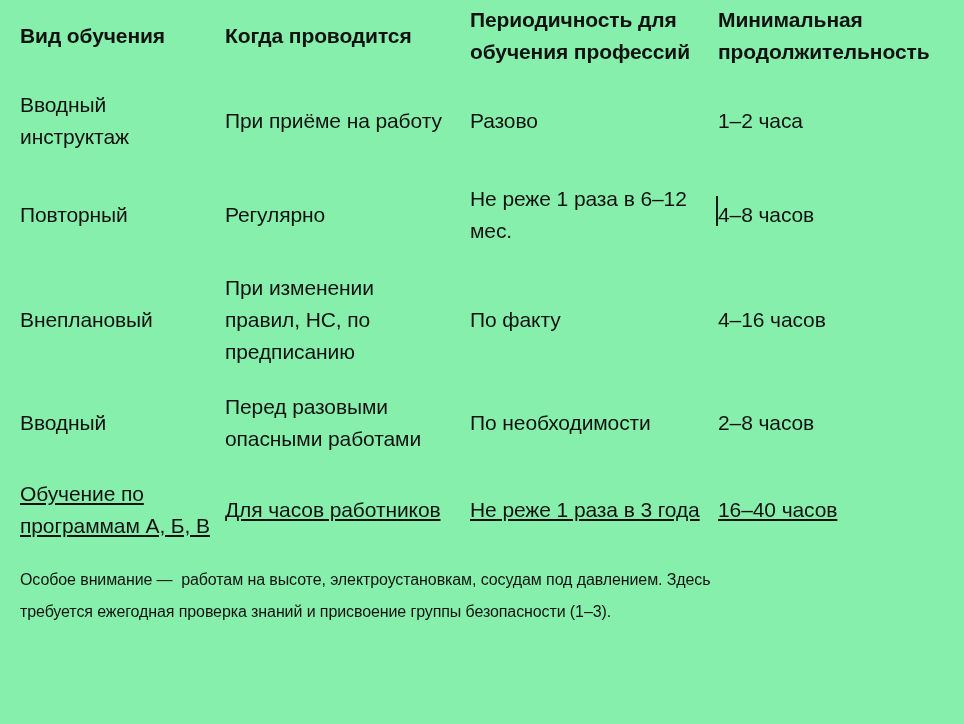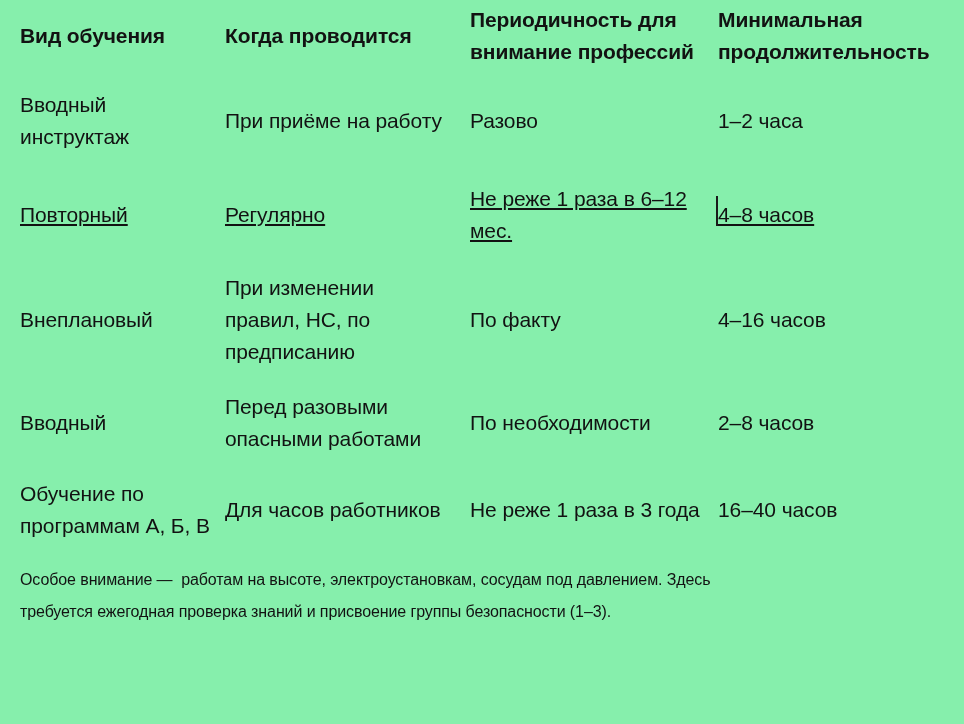--- a/index.html
+++ b/index.html
@@ -38,24 +38,24 @@
     white-space: pre-line;
     letter-spacing: -0.1px;
     font-weight: normal;
   }
   tr.header-row th {
     font-weight: bold;
   }
   tr.r-header { height: 72px; }
   tr.r0 { height: 98px; }
   tr.r1 { height: 86px; }
-  tr.r2 { height: 89px; text-decoration: underline; }
+  tr.r2 { height: 89px; }
   tr.r3 { height: 122px; }
   tr.r4 { height: 84px; }
-  tr.r5 { height: 89px; }
+  tr.r5 { height: 89px; text-decoration: underline; }
   .footer-note {
     margin: 10px 20px 0 20px;
     font-size: 16px;
     line-height: 32px;
     white-space: pre-line;
     letter-spacing: -0.1px;
   }
   .caret {
     position: absolute;
     left: 716px;
@@ -75,21 +75,21 @@
       <col style="width:205px">
       <col style="width:245px">
       <col style="width:248px">
       <col style="width:226px">
     </colgroup>
     <tbody>
       <tr class="header-row r-header">
         <th>Вид обучения</th>
         <th>Когда проводится</th>
         <th>Периодичность для
-внимание профессий</th>
+обучения профессий</th>
         <th>Минимальная
 продолжительность</th>
       </tr>
       <tr class="r0">
         <td>Вводный
 инструктаж</td>
         <td>При приёме на работу</td>
         <td>Разово</td>
         <td>1–2 часа</td>
       </tr>

